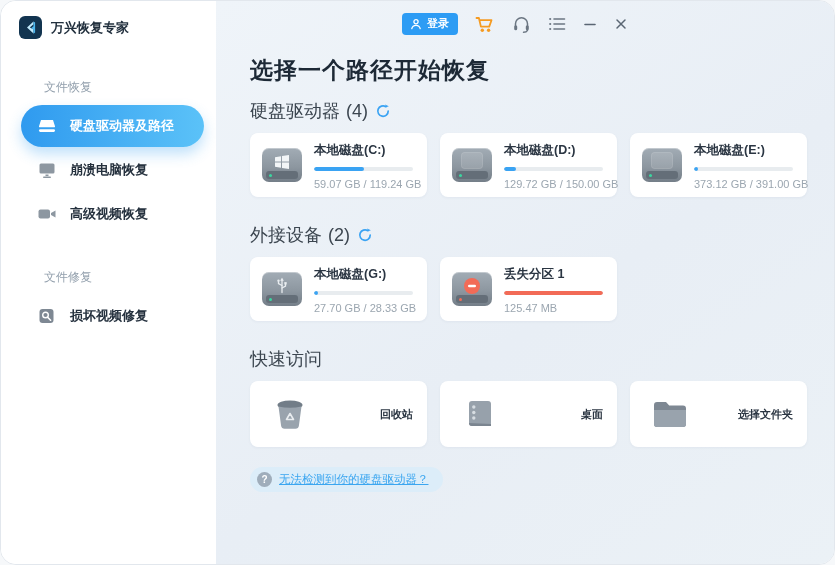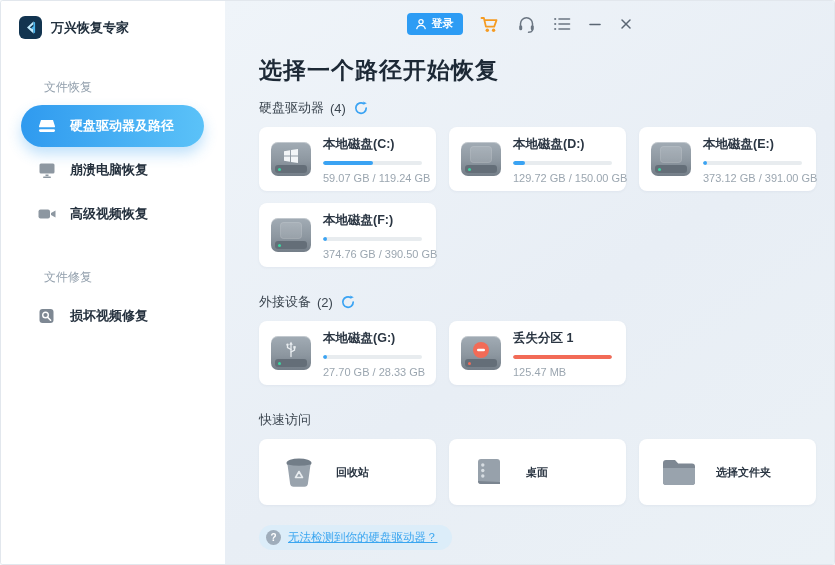--- a/index.html
+++ b/index.html
@@ -1,18 +1,18 @@
 <!DOCTYPE html>
 <html><head>
 <meta charset="utf-8">
 <style>
   * { margin:0; padding:0; box-sizing:border-box; }
   html,body { width:835px; height:565px; font-family:"Liberation Sans",sans-serif; background:#f6f8fa; }
   .window { position:absolute; inset:0; width:835px; height:565px; display:flex; background:#fff;
-            border:1px solid #e2e7ed; border-radius:3px; overflow:hidden;gap:9px; }
+            border:1px solid #e2e7ed; border-radius:16px; overflow:hidden; }
 
   
   .sidebar { width:215px; background:#fff; flex:none; }
   .logo-row { display:flex; align-items:center; gap:9px; padding:15px 0 0 18px; }
   .logo { width:23px; height:23px; border-radius:6px; background:#123450; display:flex; align-items:center; justify-content:center; }
   .app-title { font-size:13px; font-weight:bold; color:#22303e; }
   .nav-label { font-size:12px; color:#93a0ad; padding-left:43px; margin-top:40px; margin-bottom:9px; }
   .nav-label.second { margin-top:34px; }
   .nav-item { display:flex; align-items:center; gap:13px; margin:0 12px 2px 20px; padding-left:16px;
               height:42px; border-radius:21px; font-size:13px; font-weight:bold; color:#25313e; cursor:pointer; }
@@ -25,27 +25,27 @@
   .titlebar { position:absolute; top:0; left:0; right:0; height:46px; display:flex; align-items:center;
               justify-content:center; gap:17px; padding-right:20px; }
   .login-btn { display:flex; align-items:center; gap:5px; background:#2D9CF4; color:#fff; border:none;
                font-family:inherit; font-size:11px; font-weight:bold; padding:3px 9px 4px 8px; border-radius:4px; cursor:pointer; }
   .tb-ic { display:flex; align-items:center; justify-content:center; cursor:pointer; }
 
   .content { padding:54px 0 0 34px; }
   h1 { font-size:23px; font-weight:bold; color:#1d2936; letter-spacing:1px; line-height:30px; }
   .section { margin-top:26px; }
   .section:first-child { margin-top:14px; }
-  .section-head { display:flex; align-items:center; gap:6px; font-size:13px; color:#3c4650; margin-bottom:10px;text-align:right; }
+  .section-head { display:flex; align-items:center; gap:6px; font-size:18px; color:#3c4650; margin-bottom:10px;text-align:right; }
   .section-count { color:#3c4650; }
   .refresh { display:flex; margin-left:2px; cursor:pointer; }
   .grid { display:grid; grid-template-columns:repeat(3,177px); gap:12px 13px; }
 
   .card { background:#fff; border-radius:8px; height:64px; display:flex; align-items:center; gap:12px;
-          padding:0 14px 0 12px; box-shadow:0 1px 3px rgba(40,60,90,.05); cursor:pointer; }
+          padding:0 14px 0 12px; box-shadow:0 1px 3px rgba(40,60,90,.05); cursor:pointer;justify-content:space-between; }
   .card.quick { height:66px; gap:17px; padding-left:20px; }
   .q-label { font-size:11px; font-weight:bold; color:#2a3542; }
 
   .drive-visual { width:40px; height:34px; position:relative; flex:none; }
   .drive-body { position:absolute; inset:0; border-radius:7px;
                 background:linear-gradient(180deg,#a2acb5 0%,#8d97a0 55%,#747e88 100%);
                 box-shadow:inset 0 1px 0 rgba(255,255,255,.35); }
   .drive-slot { position:absolute; left:4px; right:4px; bottom:3px; height:8px; border-radius:3px; background:#646e78; }
   .led { position:absolute; left:7px; bottom:5px; width:3px; height:3px; border-radius:50%; background:#3bd6a0; z-index:2; }
   .led.red { background:#F26B57; }
@@ -238,35 +238,20 @@
                   <span class="inner-plate"></span>
                 </span>
                 <div class="card-main">
                   <div class="card-name">本地磁盘(E:)</div>
                   <div class="bar">
                     <div class="bar-fill" style="width: 4%; background: rgb(58, 163, 243);"></div>
                   </div>
                   <div class="card-cap">373.12 GB / 391.00 GB</div>
                 </div>
               </div>
-              <div class="card">
-                <span class="drive-visual">
-                  <span class="drive-body"></span>
-                  <span class="drive-slot"></span>
-                  <span class="led"></span>
-                  <span class="inner-plate"></span>
-                </span>
-                <div class="card-main">
-                  <div class="card-name">本地磁盘(F:)</div>
-                  <div class="bar">
-                    <div class="bar-fill" style="width: 4%; background: rgb(58, 163, 243);"></div>
-                  </div>
-                  <div class="card-cap">374.76 GB / 390.50 GB</div>
-                </div>
-              </div>
             </div>
           </div>
           <div class="section">
             <div class="section-head">
               <span>外接设备</span>
               <span class="section-count">(2)</span>
               <span class="refresh">
                 <svg width="14" height="14" viewBox="0 0 14 14">
                   <path d="M12.2 7A5.2 5.2 0 1 1 9.8 2.7" fill="none" stroke="#3AA3F3" stroke-width="1.7" stroke-linecap="round"></path>
                   <path d="M9 0.6l1.2 2.7 2.7-1.1z" fill="#3AA3F3"></path>

